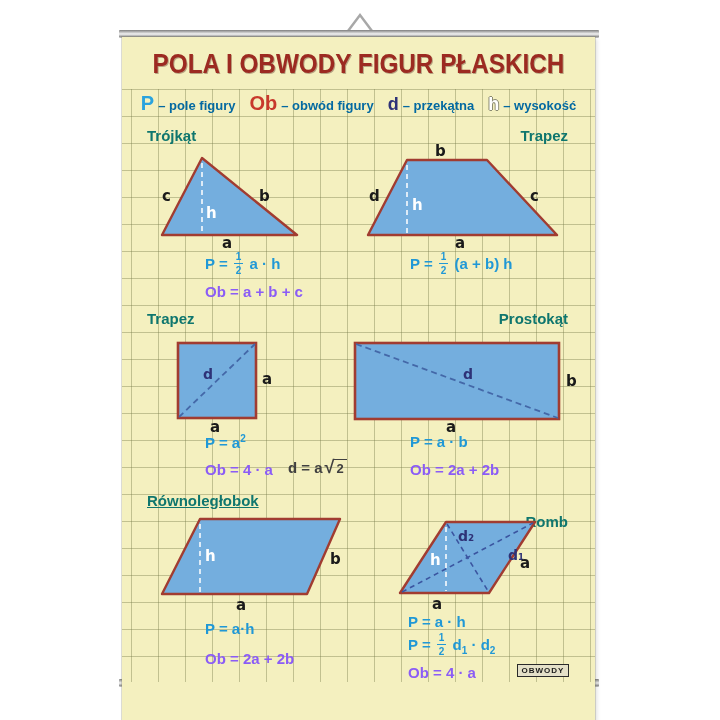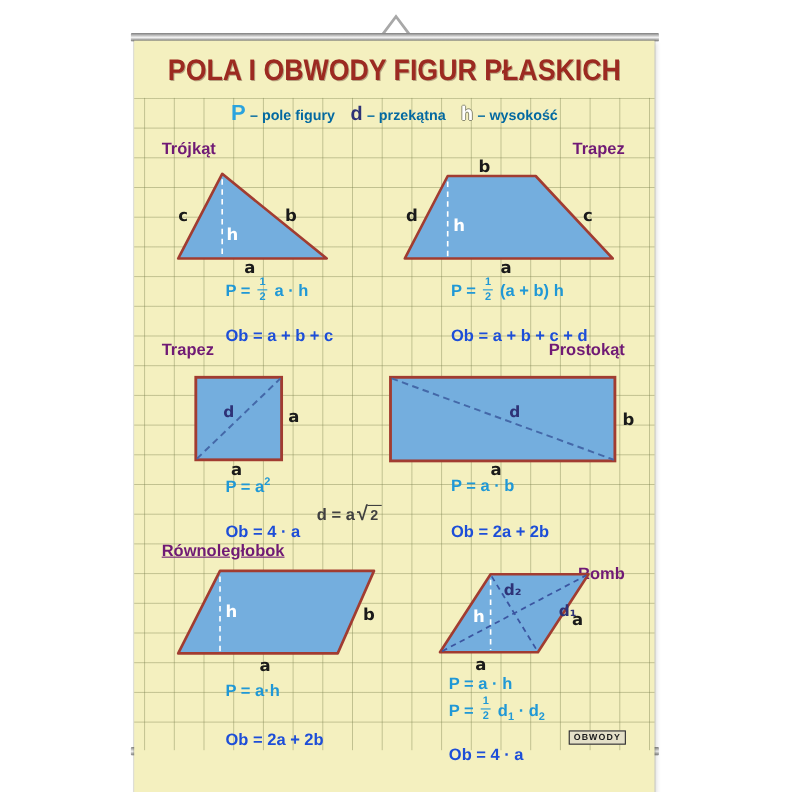--- a/index.html
+++ b/index.html
@@ -32,31 +32,31 @@
             justify-content:center; align-items:baseline; gap:14px; }
   .legend-item { display:flex; align-items:baseline; gap:4px; }
   .sym { font-weight:bold; font-size:20px; line-height:1; }
   .sym-P { color:#2aa3de; }
   .sym-Ob { color:#c8392c; }
   .sym-d { color:#2e3277; font-size:18px; }
   .sym-h { color:#ffffff; font-size:18px;
            text-shadow:-1px 0 #8a8a72, 1px 0 #8a8a72, 0 -1px #8a8a72, 0 1px #8a8a72; }
   .legend-label { font-weight:bold; font-size:13px; color:#0369a1; }
 
-  .sec-heading { position:absolute; font-weight:bold; font-size:15px; color:#701a75; white-space:nowrap; }
+  .sec-heading { position:absolute; font-weight:bold; font-size:15px; color:#0f766e; white-space:nowrap; }
 
   .shape { position:absolute; }
   .shape svg { display:block; overflow:visible; }
   .shape text { font-family:"DejaVu Sans","Liberation Sans",sans-serif; font-weight:bold; font-size:15px; fill:#1a1a1a; }
   .shape text.white { fill:#ffffff; }
   .shape text.navy { fill:#2e3277; font-size:14px; }
 
   .formula { position:absolute; font-weight:bold; font-size:15px; white-space:nowrap; }
   .f-area { color:#2098d6; }
-  .f-perim { color:#1d4ed8;margin-top:14px; }
+  .f-perim { color:#8b5cf6; }
   .f-diag { color:#404040; }
 
   .frac { display:inline-flex; flex-direction:column; text-align:center; vertical-align:middle;
           font-size:10px; line-height:1.1; margin:0 2px; position:relative; top:-2px; }
   .frac .num { border-bottom:1.5px solid currentColor; padding:0 2px 1px; }
   .frac .den { padding-top:1px; }
   .formula sup { font-size:10px; vertical-align:super; }
   .formula sub { font-size:10px; vertical-align:sub; }
   .sqrt { display:inline-flex; align-items:flex-start; margin-left:2px; }
   .sqrt .radical { font-size:18px; line-height:.9; margin-right:-1px; }
@@ -81,20 +81,24 @@
     <div class="grid"></div>
 
     <div class="title">POLA I OBWODY FIGUR PŁASKICH</div>
 
     <div class="legend">
       <div class="legend-item">
         <span class="sym sym-P">P</span>
         <span class="legend-label">– pole figury</span>
       </div>
       <div class="legend-item">
+        <span class="sym sym-Ob">Ob</span>
+        <span class="legend-label">– obwód figury</span>
+      </div>
+      <div class="legend-item">
         <span class="sym sym-d">d</span>
         <span class="legend-label">– przekątna</span>
       </div>
       <div class="legend-item">
         <span class="sym sym-h">h</span>
         <span class="legend-label">– wysokość</span>
       </div>
     </div>
 
     <div class="sec-heading" style="left:25px; top:90px;">Trójkąt</div>
@@ -125,21 +129,20 @@
 
     <div class="formula f-area" style="left:83px; top:216px;"><span>P = </span><span class="frac">
           <span class="num">1</span>
           <span class="den">2</span>
         </span><span> a · h</span></div>
     <div class="formula f-perim" style="left:83px; top:246px;"><span>Ob = a + b + c</span></div>
     <div class="formula f-area" style="left:288px; top:216px;"><span>P = </span><span class="frac">
           <span class="num">1</span>
           <span class="den">2</span>
         </span><span> (a + b) h</span></div>
-    <div class="formula f-perim" style="left:288px; top:246px;"><span>Ob = a + b + c + d</span></div>
 
     <div class="sec-heading" style="left:25px; top:273px;">Trapez</div>
     <div class="sec-heading" style="right:27px; top:273px;">Prostokąt</div>
 
     <div class="shape" style="left:43px; top:298px;">
       <svg width="110" height="100" viewBox="0 0 110 100">
         <rect x="13" y="8" width="78" height="75" fill="#74aede" stroke="#a13c31" stroke-width="2.6"></rect>
         <line x1="14" y1="82" x2="90" y2="9" stroke="#4468a8" stroke-width="1.8" stroke-dasharray="6,4"></line>
         <text class="navy" x="38" y="44">d</text>
         <text x="97" y="49">a</text>

